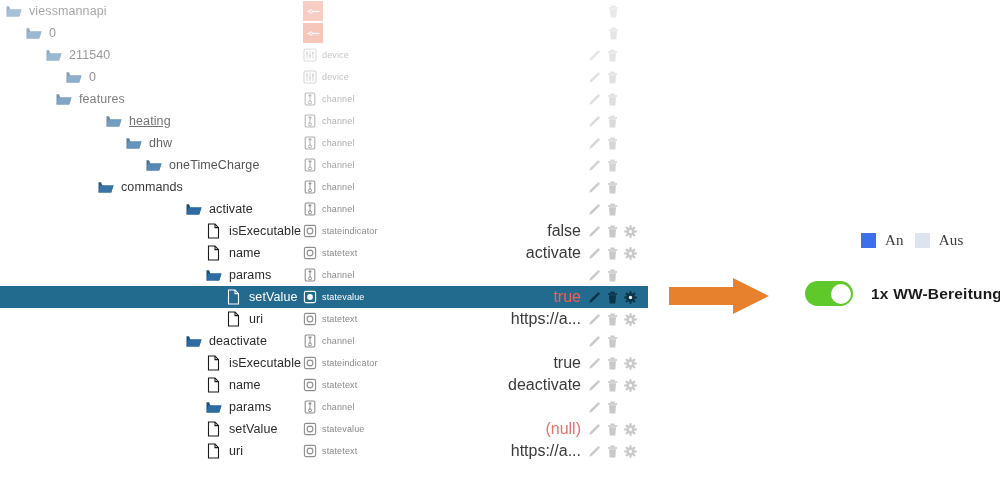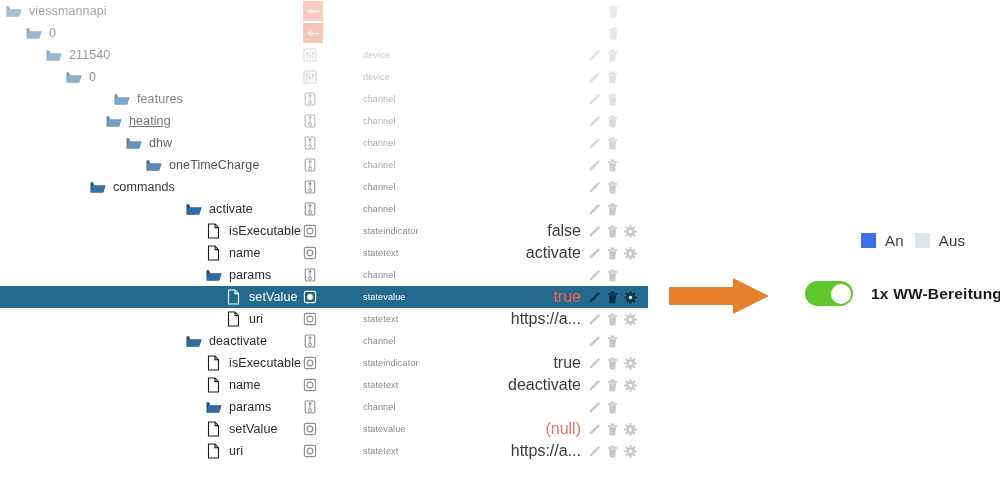--- a/index.html
+++ b/index.html
@@ -63,21 +63,20 @@
   .tree-row.selected .node-label { color: #ffffff; }
 
   
   .type-cell {
     position: absolute;
     left: 303px;
     top: 0;
     height: 22px;
     display: flex;
     align-items: center;
-    gap: 41px;
   }
   .type-icon {
     width: 14px;
     height: 14px;
     margin-right: 5px;
     display: block;
   }
   .type-label {
     font-size: 9px;
     color: #8a8a8a;
@@ -164,20 +163,21 @@
 
   #legend {
     position: absolute;
     left: 213px;
     top: 232px;
     display: flex;
     align-items: center;
     gap: 11px;
     font-size: 15px;
     color: #3b3b3b;
+    font-family: Liberation Serif, serif;
   }
   .legend-item {
     display: flex;
     align-items: center;
     gap: 9px;
   }
   .legend-swatch {
     width: 15px;
     height: 15px;
     display: block;
@@ -328,21 +328,21 @@
           <path d="M9.3 1.9 L10.3 0.9 L12.1 2.7 L11.1 3.7 Z" fill="#c9c9c9"></path>
         </svg>
         <svg class="act-icon" viewBox="0 0 13 13" width="13" height="13">
           <rect x="4.3" y="0.6" width="4.4" height="1.5" fill="#c9c9c9"></rect>
           <rect x="1.9" y="2.2" width="9.2" height="1.6" fill="#c9c9c9"></rect>
           <path d="M3.0 4.2 L10.0 4.2 L9.3 12.5 L3.7 12.5 Z" fill="#c9c9c9"></path>
         </svg>
       </div>
     </div>
     <div class="tree-row f3">
-      <div class="name-cell" style="padding-left: 114px;">
+      <div class="name-cell" style="padding-left: 56px;">
         <svg class="node-icon" viewBox="0 0 16 16" width="16" height="16">
           <path d="M0.5 3.2 L0.5 13.4 L13.2 13.4 L15.5 6.6 L4.3 6.6 L3.1 3.2 Z" fill="#1d4e79"></path>
           <path d="M2.2 6.6 L15.5 6.6 L13.2 13.4 L0.5 13.4 Z" fill="#2d6ca3"></path>
         </svg>
         <span class="node-label">features</span>
       </div>
       <div class="type-cell">
         <svg class="type-icon" viewBox="0 0 14 14" width="14" height="14">
           <rect x="2.2" y="1" width="9.6" height="12" rx="1.2" fill="none" stroke="#8e8e8e" stroke-width="1.1"></rect>
           <line x1="7" y1="2.6" x2="7" y2="9.4" stroke="#8e8e8e" stroke-width="1"></line>
@@ -444,21 +444,21 @@
           <path d="M9.3 1.9 L10.3 0.9 L12.1 2.7 L11.1 3.7 Z" fill="#c9c9c9"></path>
         </svg>
         <svg class="act-icon" viewBox="0 0 13 13" width="13" height="13">
           <rect x="4.3" y="0.6" width="4.4" height="1.5" fill="#c9c9c9"></rect>
           <rect x="1.9" y="2.2" width="9.2" height="1.6" fill="#c9c9c9"></rect>
           <path d="M3.0 4.2 L10.0 4.2 L9.3 12.5 L3.7 12.5 Z" fill="#c9c9c9"></path>
         </svg>
       </div>
     </div>
     <div class="tree-row f8">
-      <div class="name-cell" style="padding-left: 78px; margin-left: 12px;">
+      <div class="name-cell" style="padding-left: 98px;">
         <svg class="node-icon" viewBox="0 0 16 16" width="16" height="16">
           <path d="M0.5 3.2 L0.5 13.4 L13.2 13.4 L15.5 6.6 L4.3 6.6 L3.1 3.2 Z" fill="#1d4e79"></path>
           <path d="M2.2 6.6 L15.5 6.6 L13.2 13.4 L0.5 13.4 Z" fill="#2d6ca3"></path>
         </svg>
         <span class="node-label">commands</span>
       </div>
       <div class="type-cell">
         <svg class="type-icon" viewBox="0 0 14 14" width="14" height="14">
           <rect x="2.2" y="1" width="9.6" height="12" rx="1.2" fill="none" stroke="#8e8e8e" stroke-width="1.1"></rect>
           <line x1="7" y1="2.6" x2="7" y2="9.4" stroke="#8e8e8e" stroke-width="1"></line>

